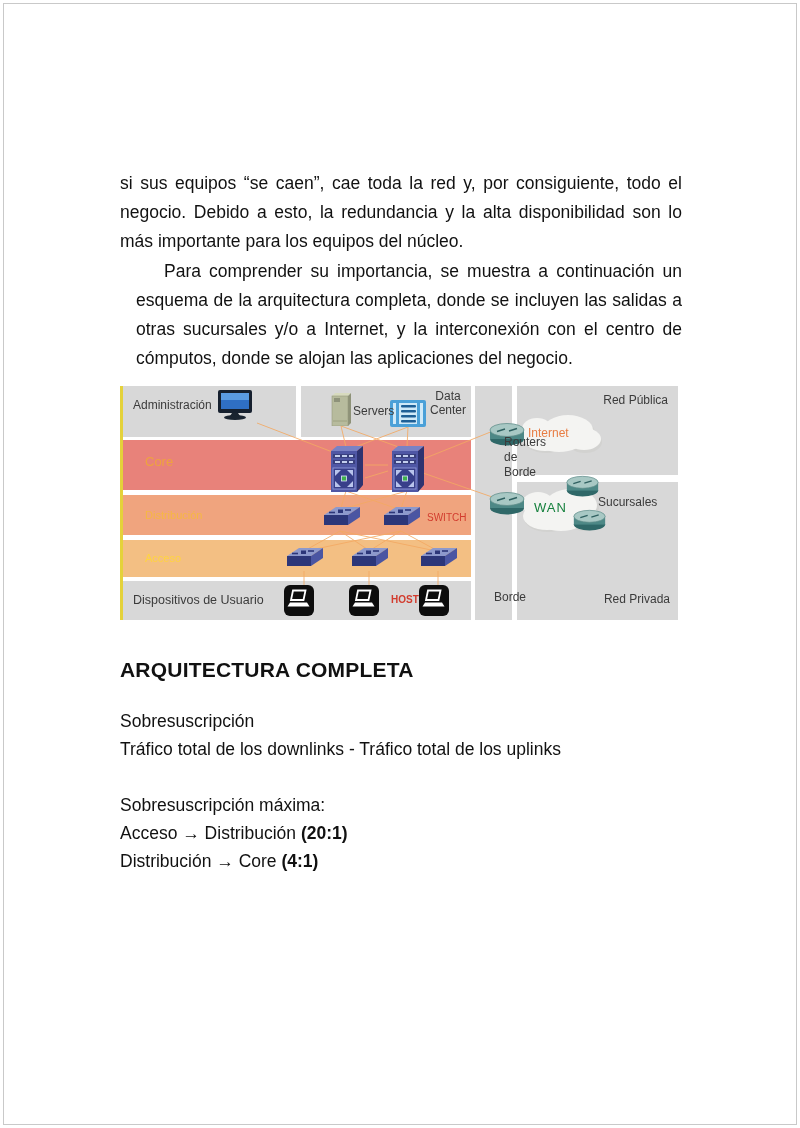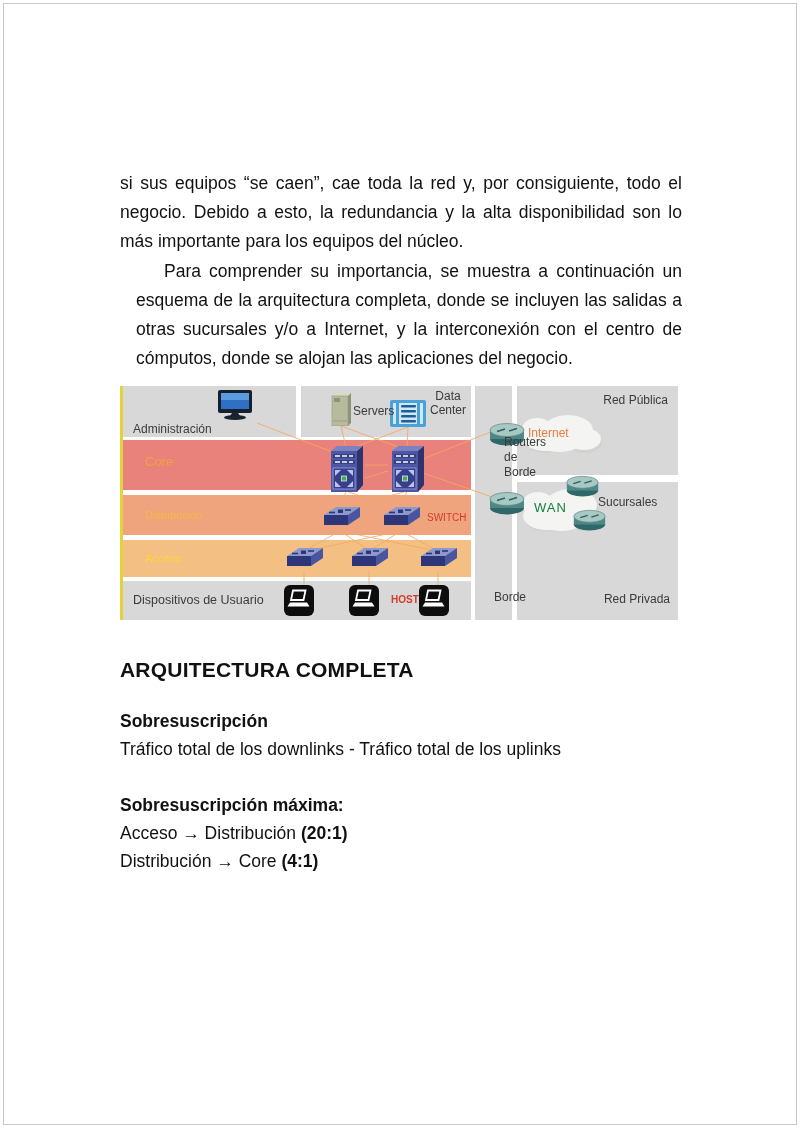--- a/index.html
+++ b/index.html
@@ -9,41 +9,41 @@
     overflow:hidden;
   }
   .page-border{position:absolute;left:3px;top:3px;right:3px;bottom:3px;border:1px solid #c9c9c9;pointer-events:none;}
 
   
   .bodytext{position:absolute;left:120px;width:562px;font-size:17.5px;line-height:29.2px;text-align:justify;}
   .bodytext p{margin:0;}
   .bodytext p.indent{text-indent:28px;margin-left:16px;}
   .h1{position:absolute;left:120px;font-size:21px;font-weight:bold;letter-spacing:.2px;}
   .sub{position:absolute;left:120px;font-size:17.5px;}
-  .sub.b{font-weight:bold;}
+  .sub.b{font-weight:normal;}
   .sub .bold{font-weight:bold;}
 
   
   .diagram{position:absolute;left:120px;top:383px;width:562px;height:239px;}
   .diagram *{box-sizing:border-box;}
   .band,.gbox{position:absolute;}
   .yellow-line{position:absolute;left:0;top:3px;width:3px;height:234px;background:#e4d23a;}
   .admin-box{left:3px;top:3px;width:173px;height:51px;background:#d8d8d8;}
   .dc-box{left:181px;top:3px;width:170px;height:51px;background:#d8d8d8;}
   .core-band{left:3px;top:57px;width:348px;height:50px;background:#e8827a;}
   .dist-band{left:3px;top:112px;width:348px;height:40px;background:#f0a47e;}
   .acc-band{left:3px;top:157px;width:348px;height:37px;background:#f3bf83;}
   .user-band{left:3px;top:198px;width:348px;height:39px;background:#d8d8d8;}
   .mid-col{left:355px;top:3px;width:37px;height:234px;background:#d8d8d8;}
   .rp-top{left:397px;top:3px;width:161px;height:89px;background:#d8d8d8;}
   .rp-bottom{left:397px;top:99px;width:161px;height:138px;background:#d8d8d8;}
 
   .dlabel{position:absolute;font-size:12px;color:#3b3b3b;z-index:5;white-space:nowrap;}
   .dlabel.center{text-align:center;white-space:normal;}
-  .lbl-admin{left:13px;top:15px;margin-top:24px;}
+  .lbl-admin{left:13px;top:15px;}
   .lbl-servers{left:233px;top:21px;}
   .lbl-dc{left:303px;top:6px;width:50px;line-height:14px;}
   .lbl-core{left:25px;top:71px;color:#eea33e;font-size:13px;}
   .lbl-dist{left:25px;top:126px;color:#f6b843;font-size:11px;}
   .lbl-switch{left:307px;top:129px;color:#d23c2e;font-size:10px;font-weight:normal;}
   .lbl-acc{left:25px;top:169px;color:#ffd440;font-size:11px;}
   .lbl-users{left:13px;top:210px;font-size:12.5px;text-align:center;}
   .lbl-host{left:271px;top:211px;color:#d23c2e;font-size:10px;font-weight:bold;}
   .lbl-routers{left:355px;top:52px;width:37px;line-height:15px;padding-left:29px;}
   .lbl-borde{left:355px;top:207px;width:37px;padding-left:19px;}

